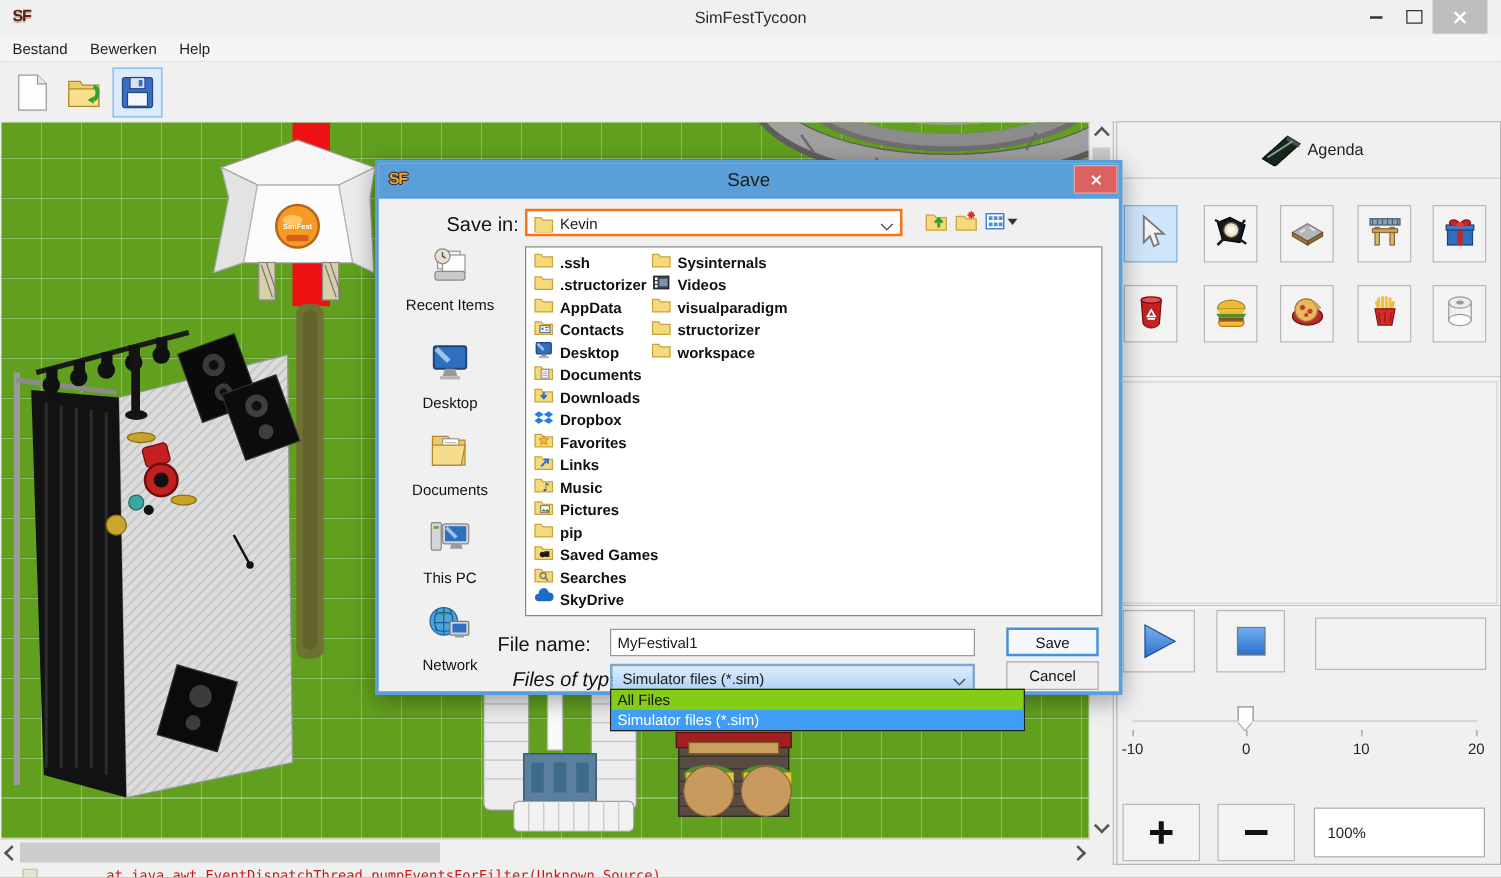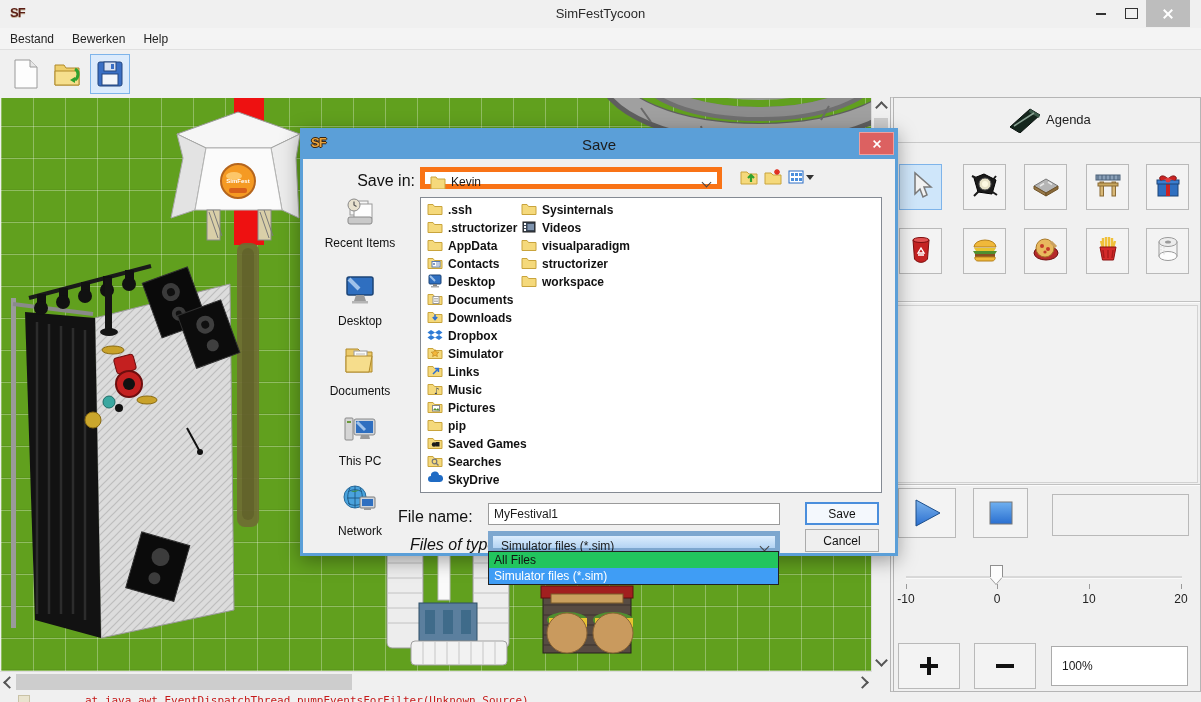--- a/index.html
+++ b/index.html
@@ -70,37 +70,37 @@
   .glyph-minus{width:18px;height:4px;background:#111;}
 
   
   .dialog{position:absolute;left:300px;top:128px;width:598px;height:428px;border:3px solid #5b9fd8;background:#f0f0f0;box-sizing:border-box;box-shadow:0 5px 18px rgba(0,0,0,.35);}
   .dlg-title{position:absolute;left:0;top:0;width:592px;height:28px;background:#5b9fd8;}
   .dlg-title-text{position:absolute;left:0;top:0;width:100%;height:28px;line-height:28px;text-align:center;font-size:15px;color:#1c1c1c;}
   .dlg-logo{position:absolute;left:8px;top:4px;font-weight:bold;font-size:13px;color:#e8a33d;text-shadow:-1px 0 #3a2410,1px 0 #3a2410,0 -1px #3a2410,0 1px #3a2410;letter-spacing:-1px;}
   .dlg-close{position:absolute;right:1px;top:1px;width:35px;height:23px;background:#dc6161;border:1px solid #eda0a0;display:flex;align-items:center;justify-content:center;box-sizing:border-box;}
   .dlg-body{position:absolute;left:0;top:28px;width:592px;height:394px;}
   .dlg-label{position:absolute;font-size:16px;color:#111;}
-  .combo{position:absolute;background:#fff;border:5px solid #f97316;box-sizing:border-box;font-size:12px;}
+  .combo{position:absolute;background:#fff;border:2px solid #f97316;box-sizing:border-box;font-size:12px;}
   .combo .cv{position:absolute;left:26px;top:0;line-height:20px;}
   .combo-chevron{position:absolute;right:7px;top:7px;width:6px;height:6px;border-left:1px solid #444;border-bottom:1px solid #444;transform:rotate(-45deg);}
   .combo.blue{background:linear-gradient(#dcedfd,#b3d3f3);border-color:#7da7cf;}
   .combo.blue .cv{left:8px;line-height:20px;}
   .mini-btn{position:absolute;top:8px;height:20px;display:flex;align-items:center;justify-content:center;}
   .places{position:absolute;left:4px;top:0;width:106px;height:394px;}
   .place{position:absolute;left:0;width:106px;display:flex;flex-direction:column;align-items:center;gap:3px;}
   .place .plabel{font-size:12px;color:#111;text-align:center;}
   .filelist{position:absolute;left:117px;top:38px;width:462px;height:296px;background:#fff;border:1px solid #848a93;box-sizing:border-box;font-weight:bold;}
   .fcol{position:absolute;top:3px;}
   .file-item{height:18px;display:flex;align-items:center;gap:5px;}
   .fi-label{font-size:12px;color:#111;white-space:nowrap;}
   .field{position:absolute;background:#fff;border:1px solid #9a9a9a;box-sizing:border-box;font-size:12px;padding-left:5px;}
   .btn{position:absolute;background:#efefef;border:1px solid #ababab;box-sizing:border-box;font-size:12px;display:flex;align-items:center;justify-content:center;color:#111;}
   .btn.default{border:2px solid #4a8edc;background:#f4f8fd;}
-  .type-popup{position:absolute;left:488px;top:551px;width:291px;border:1px solid #222;background:#22c55e;z-index:60;box-sizing:border-box;}
+  .type-popup{position:absolute;left:488px;top:551px;width:332px;border:1px solid #222;background:#84cc16;z-index:60;box-sizing:border-box;}
   .type-opt{height:16px;line-height:16px;font-size:12px;padding-left:5px;color:#111;}
   .type-opt.sel{background:#3f9df5;color:#fff;}
   .dialog{z-index:40;}
   .rpanel{z-index:10;} .viewport{z-index:5;}
 </style>
 </head>
 <body>
 
 <div class="app">
 
@@ -613,21 +613,21 @@
                   <path d="M4 8l4 2.5L4 13 0.5 10.5z" fill="#2e7bd6"></path>
                   <path d="M12 8l3.5 2.5L12 13 8 10.5z" fill="#2e7bd6"></path>
                 </svg></span>
               <span class="fi-label">Dropbox</span>
             </div>
             <div class="file-item">
               <span class="fi-icon"><svg width="16" height="15" viewBox="0 0 16 15">
                   <path d="M1 3.5h5l1.5 2H15v8H1z" fill="#f5d97b" stroke="#c9a43c"></path>
                   <path d="M8 4.5l1.2 2.4 2.6.3-1.9 1.8.5 2.6L8 10.3 5.6 11.6l.5-2.6-1.9-1.8 2.6-.3z" fill="#f3b73a" stroke="#b87d14" stroke-width="0.6"></path>
                 </svg></span>
-              <span class="fi-label">Simulator</span>
+              <span class="fi-label">Favorites</span>
             </div>
             <div class="file-item">
               <span class="fi-icon"><svg width="16" height="15" viewBox="0 0 16 15">
                   <path d="M1 3.5h5l1.5 2H15v8H1z" fill="#f5d97b" stroke="#c9a43c"></path>
                   <path d="M6 11l5-5M8 5.6h3.4V9" fill="none" stroke="#2f6fd0" stroke-width="1.5"></path>
                 </svg></span>
               <span class="fi-label">Links</span>
             </div>
             <div class="file-item">
               <span class="fi-icon"><svg width="16" height="15" viewBox="0 0 16 15">

